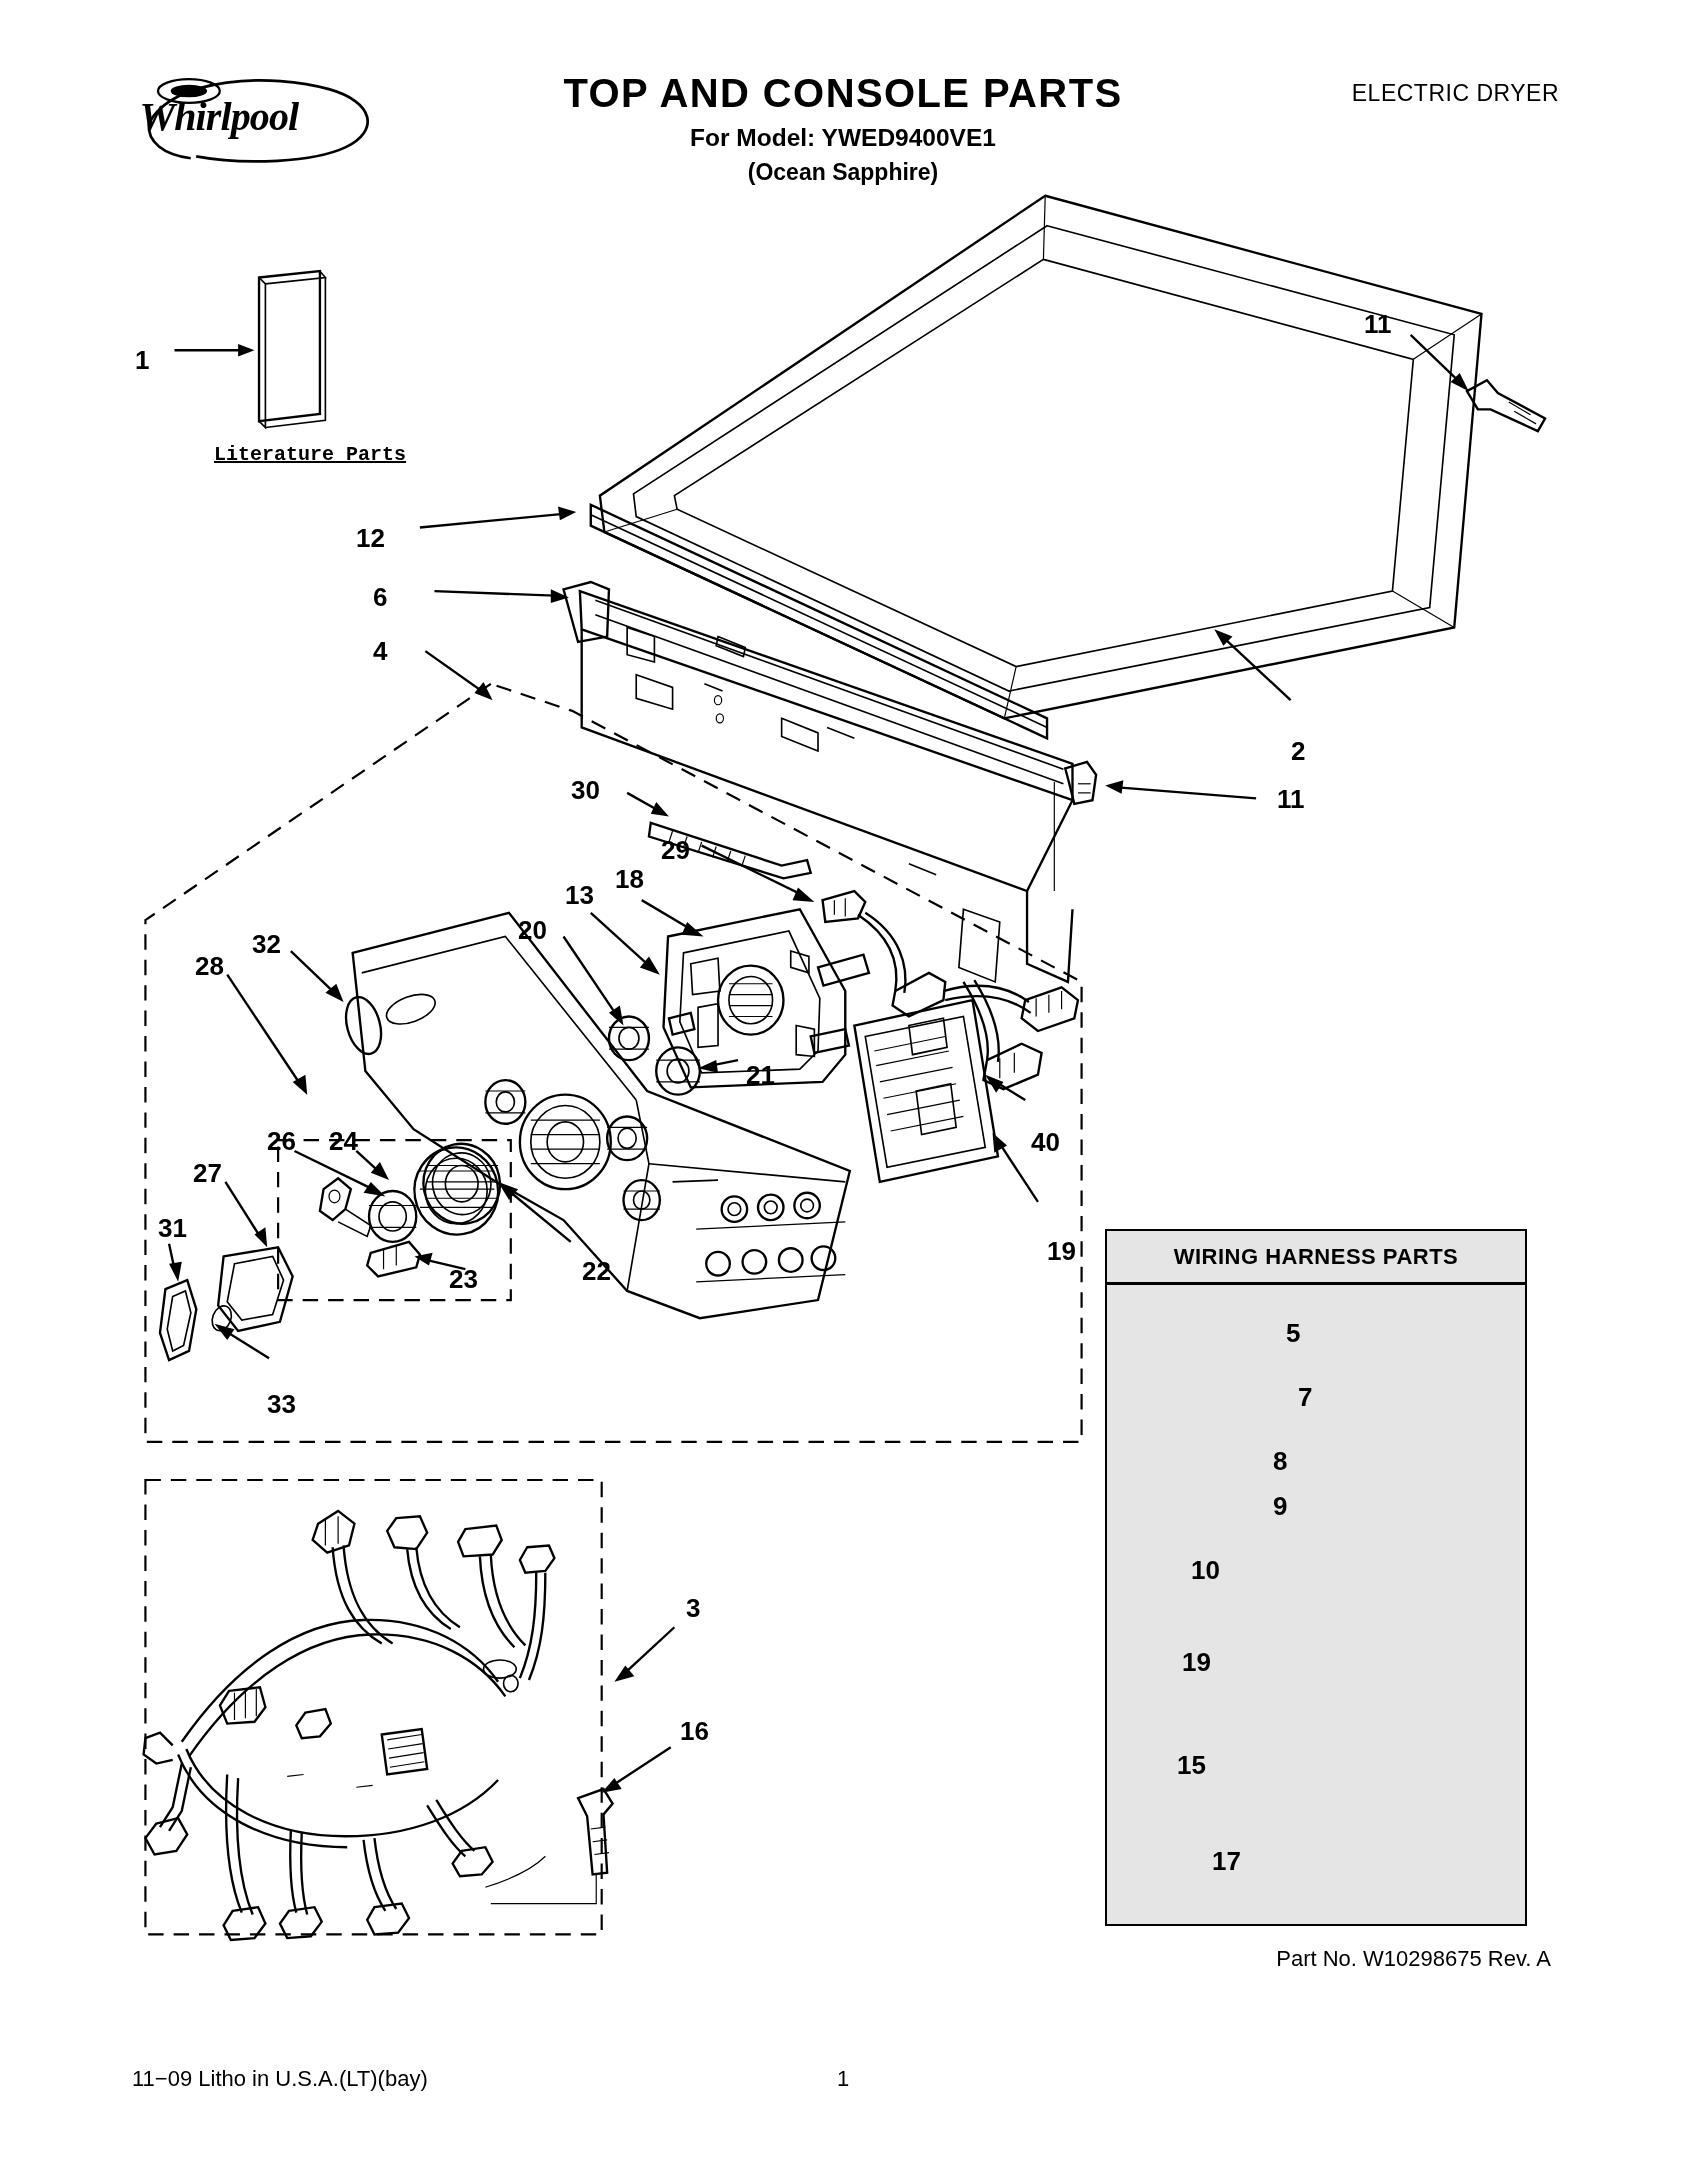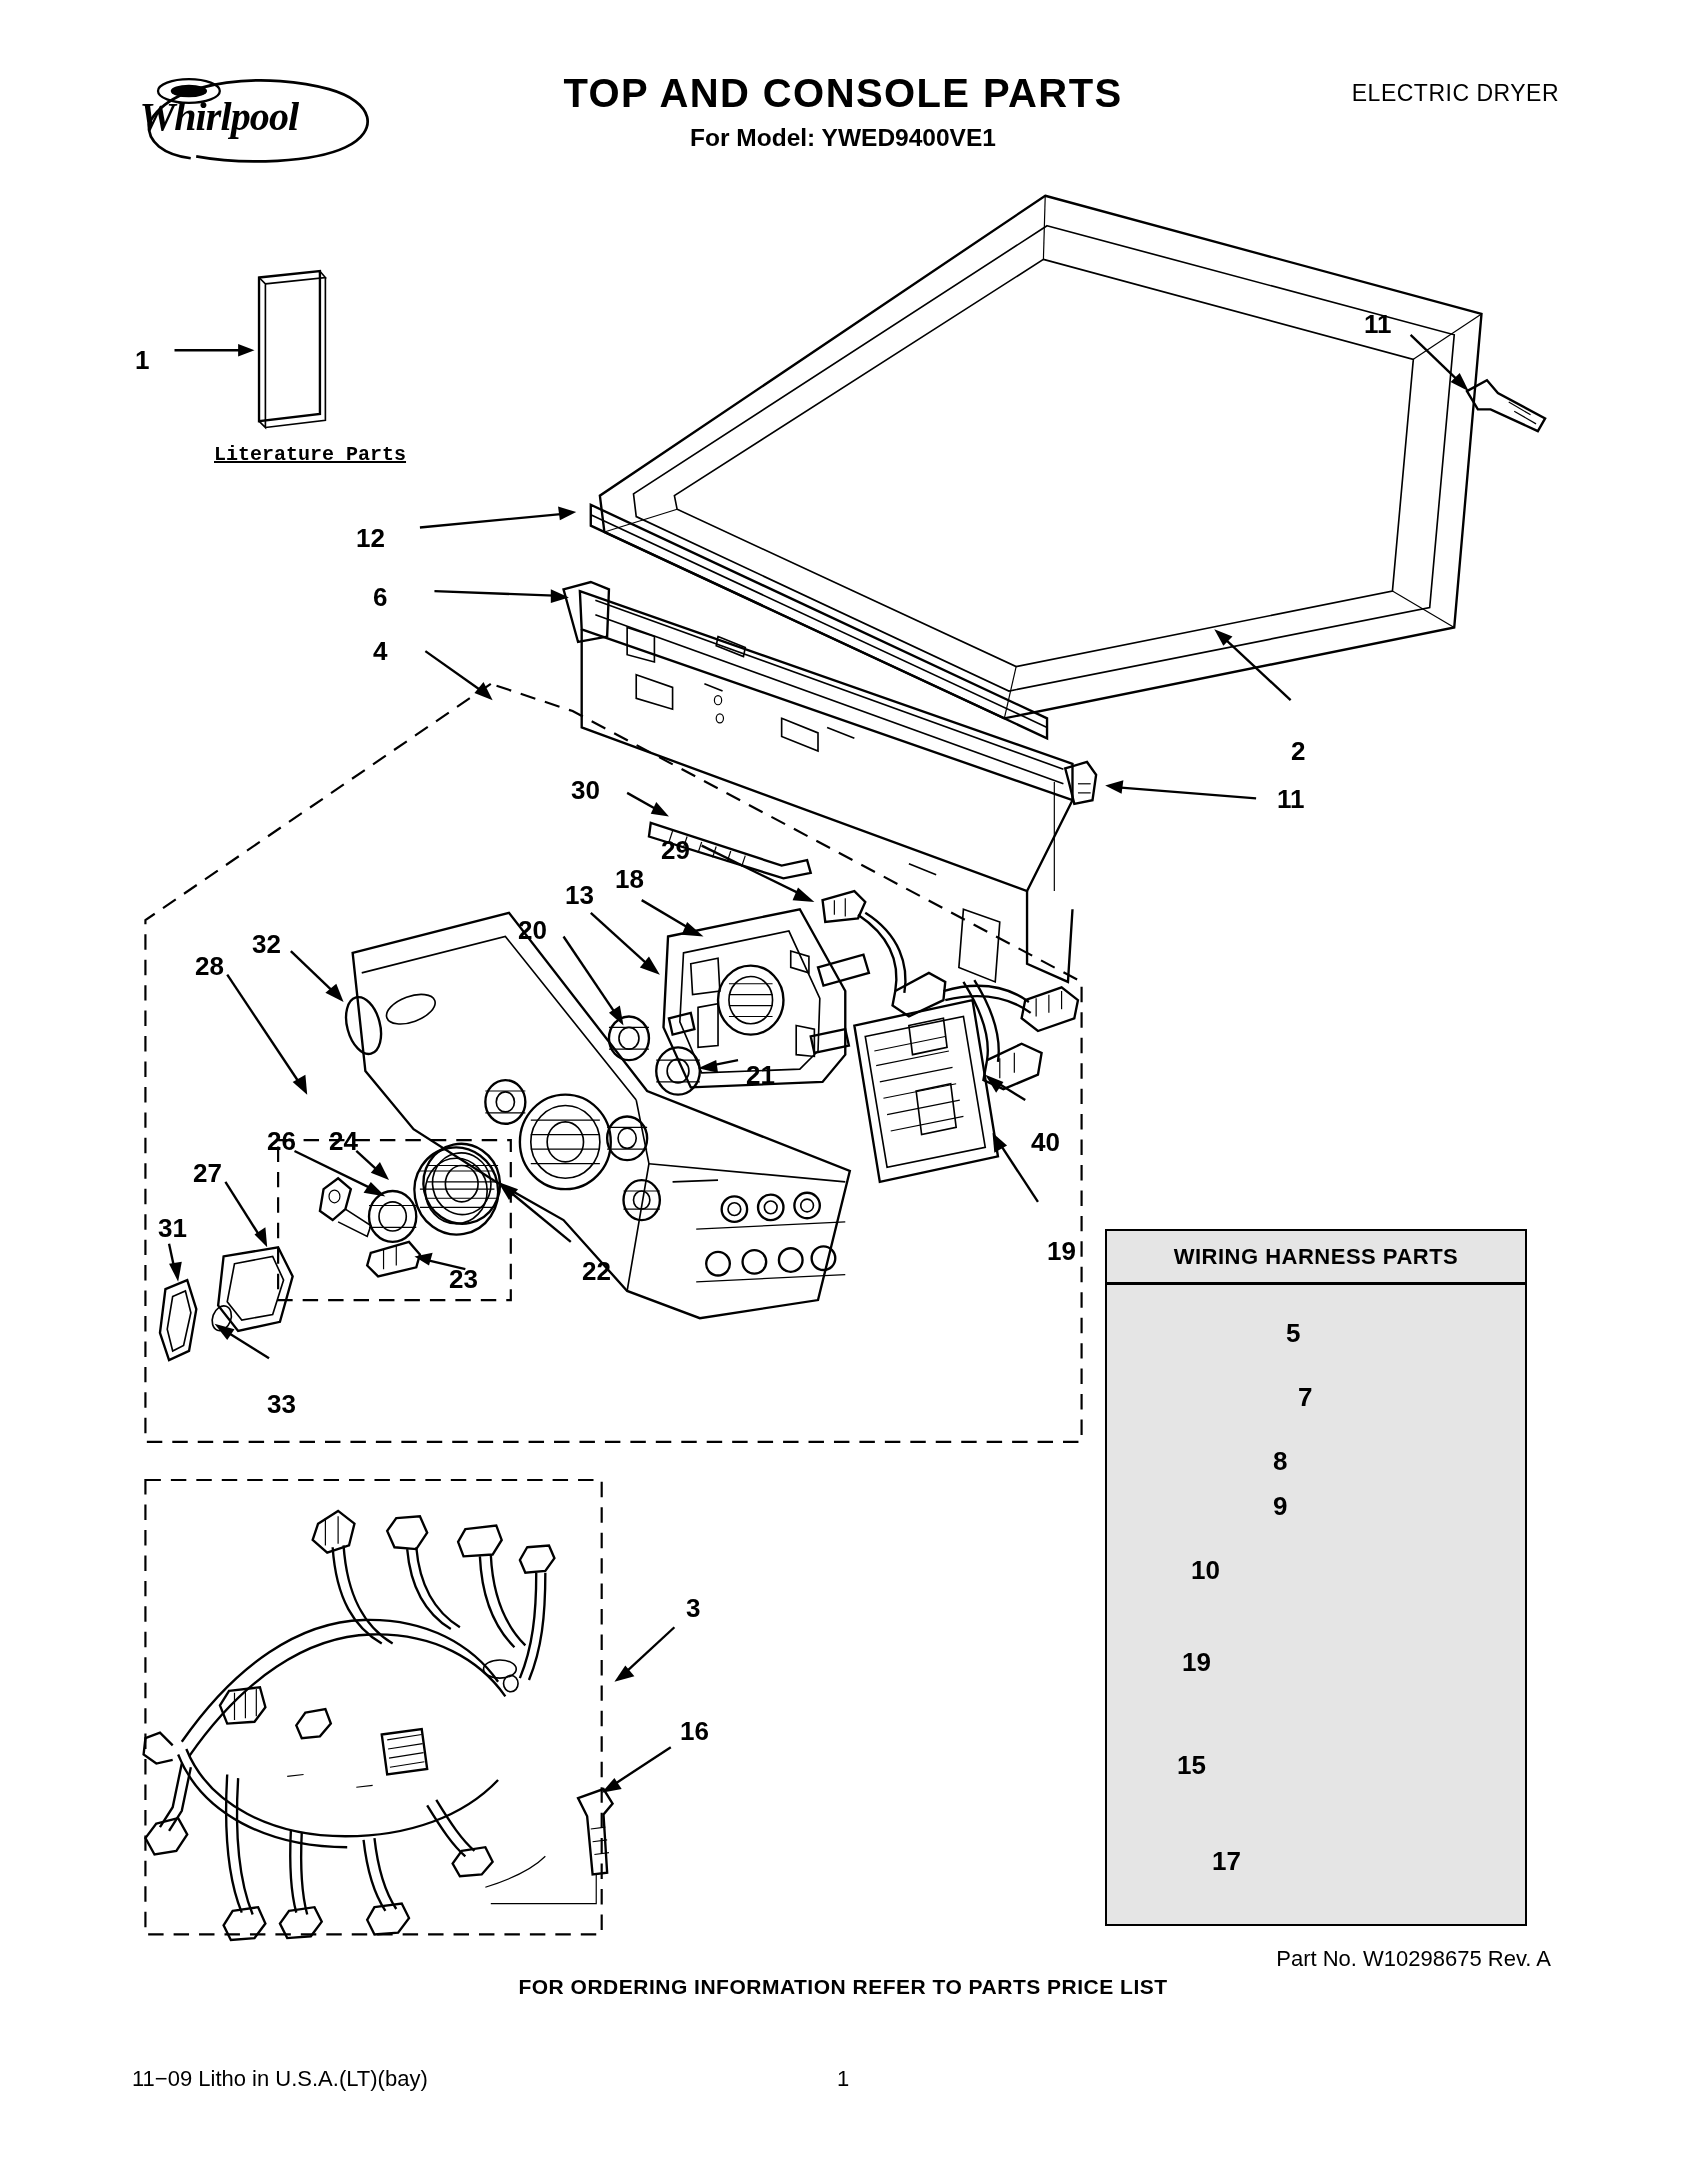--- a/index.html
+++ b/index.html
@@ -169,20 +169,21 @@
   <div id="brand-logo">
     <svg width="264" height="100" viewBox="0 0 290 110">
       <ellipse cx="58" cy="22" rx="34" ry="13" fill="none" stroke="#000" stroke-width="2.5"></ellipse>
       <ellipse cx="58" cy="22" rx="20" ry="7" fill="#000"></ellipse>
       <path d="M14 58 C 40 6, 150 2, 212 20 C 262 34, 268 66, 230 84 C 196 100, 120 104, 66 94" fill="none" stroke="#000" stroke-width="3"></path>
       <path d="M60 96 C 30 92, 12 78, 14 58" fill="none" stroke="#000" stroke-width="3"></path>
     </svg>
     <div class="logo-text">Whirlpool</div>
   </div>
   <div id="header-model">For Model: YWED9400VE1</div>
+  <div id="header-color">(Ocean Sapphire)</div>
   <div id="header-appliance">ELECTRIC DRYER</div>
 
   <svg class="draw" viewBox="0 0 1855 2400" width="1686" height="2182">
 
     <g>
       <path class="ln" d="M285 305 L352 298 L352 455 L285 463 Z"></path>
       <path class="ln-thin" d="M285 305 L292 312 L292 470 L285 463"></path>
       <path class="ln-thin" d="M292 312 L358 305 L352 298"></path>
       <path class="ln-thin" d="M358 305 L358 462 L292 470"></path>
     </g>
@@ -614,19 +615,18 @@
       <div class="callout" style="left: 1273px; top: 1446px;">8</div>
       <div class="callout" style="left: 1273px; top: 1491px;">9</div>
       <div class="callout" style="left: 1191px; top: 1555px;">10</div>
       <div class="callout" style="left: 1182px; top: 1647px;">19</div>
       <div class="callout" style="left: 1177px; top: 1750px;">15</div>
       <div class="callout" style="left: 1177px; top: 1846px; margin-left: 35px;">17</div>
       <div class="callout" style="left: 686px; top: 1593px;">3</div>
       <div class="callout" style="left: 680px; top: 1716px;">16</div>
     </div>
 
-  <div id="footer-note">FOR ORDERING INFORMATION REFER TO PARTS PRICE LIST</div>
   <div id="footer-left">11−09 Litho in U.S.A.(LT)(bay)</div>
   <div id="footer-center">1</div>
   <div id="footer-right">Part No. W10298675 Rev. A</div>
 
 </div>
 
 
 </body></html>

